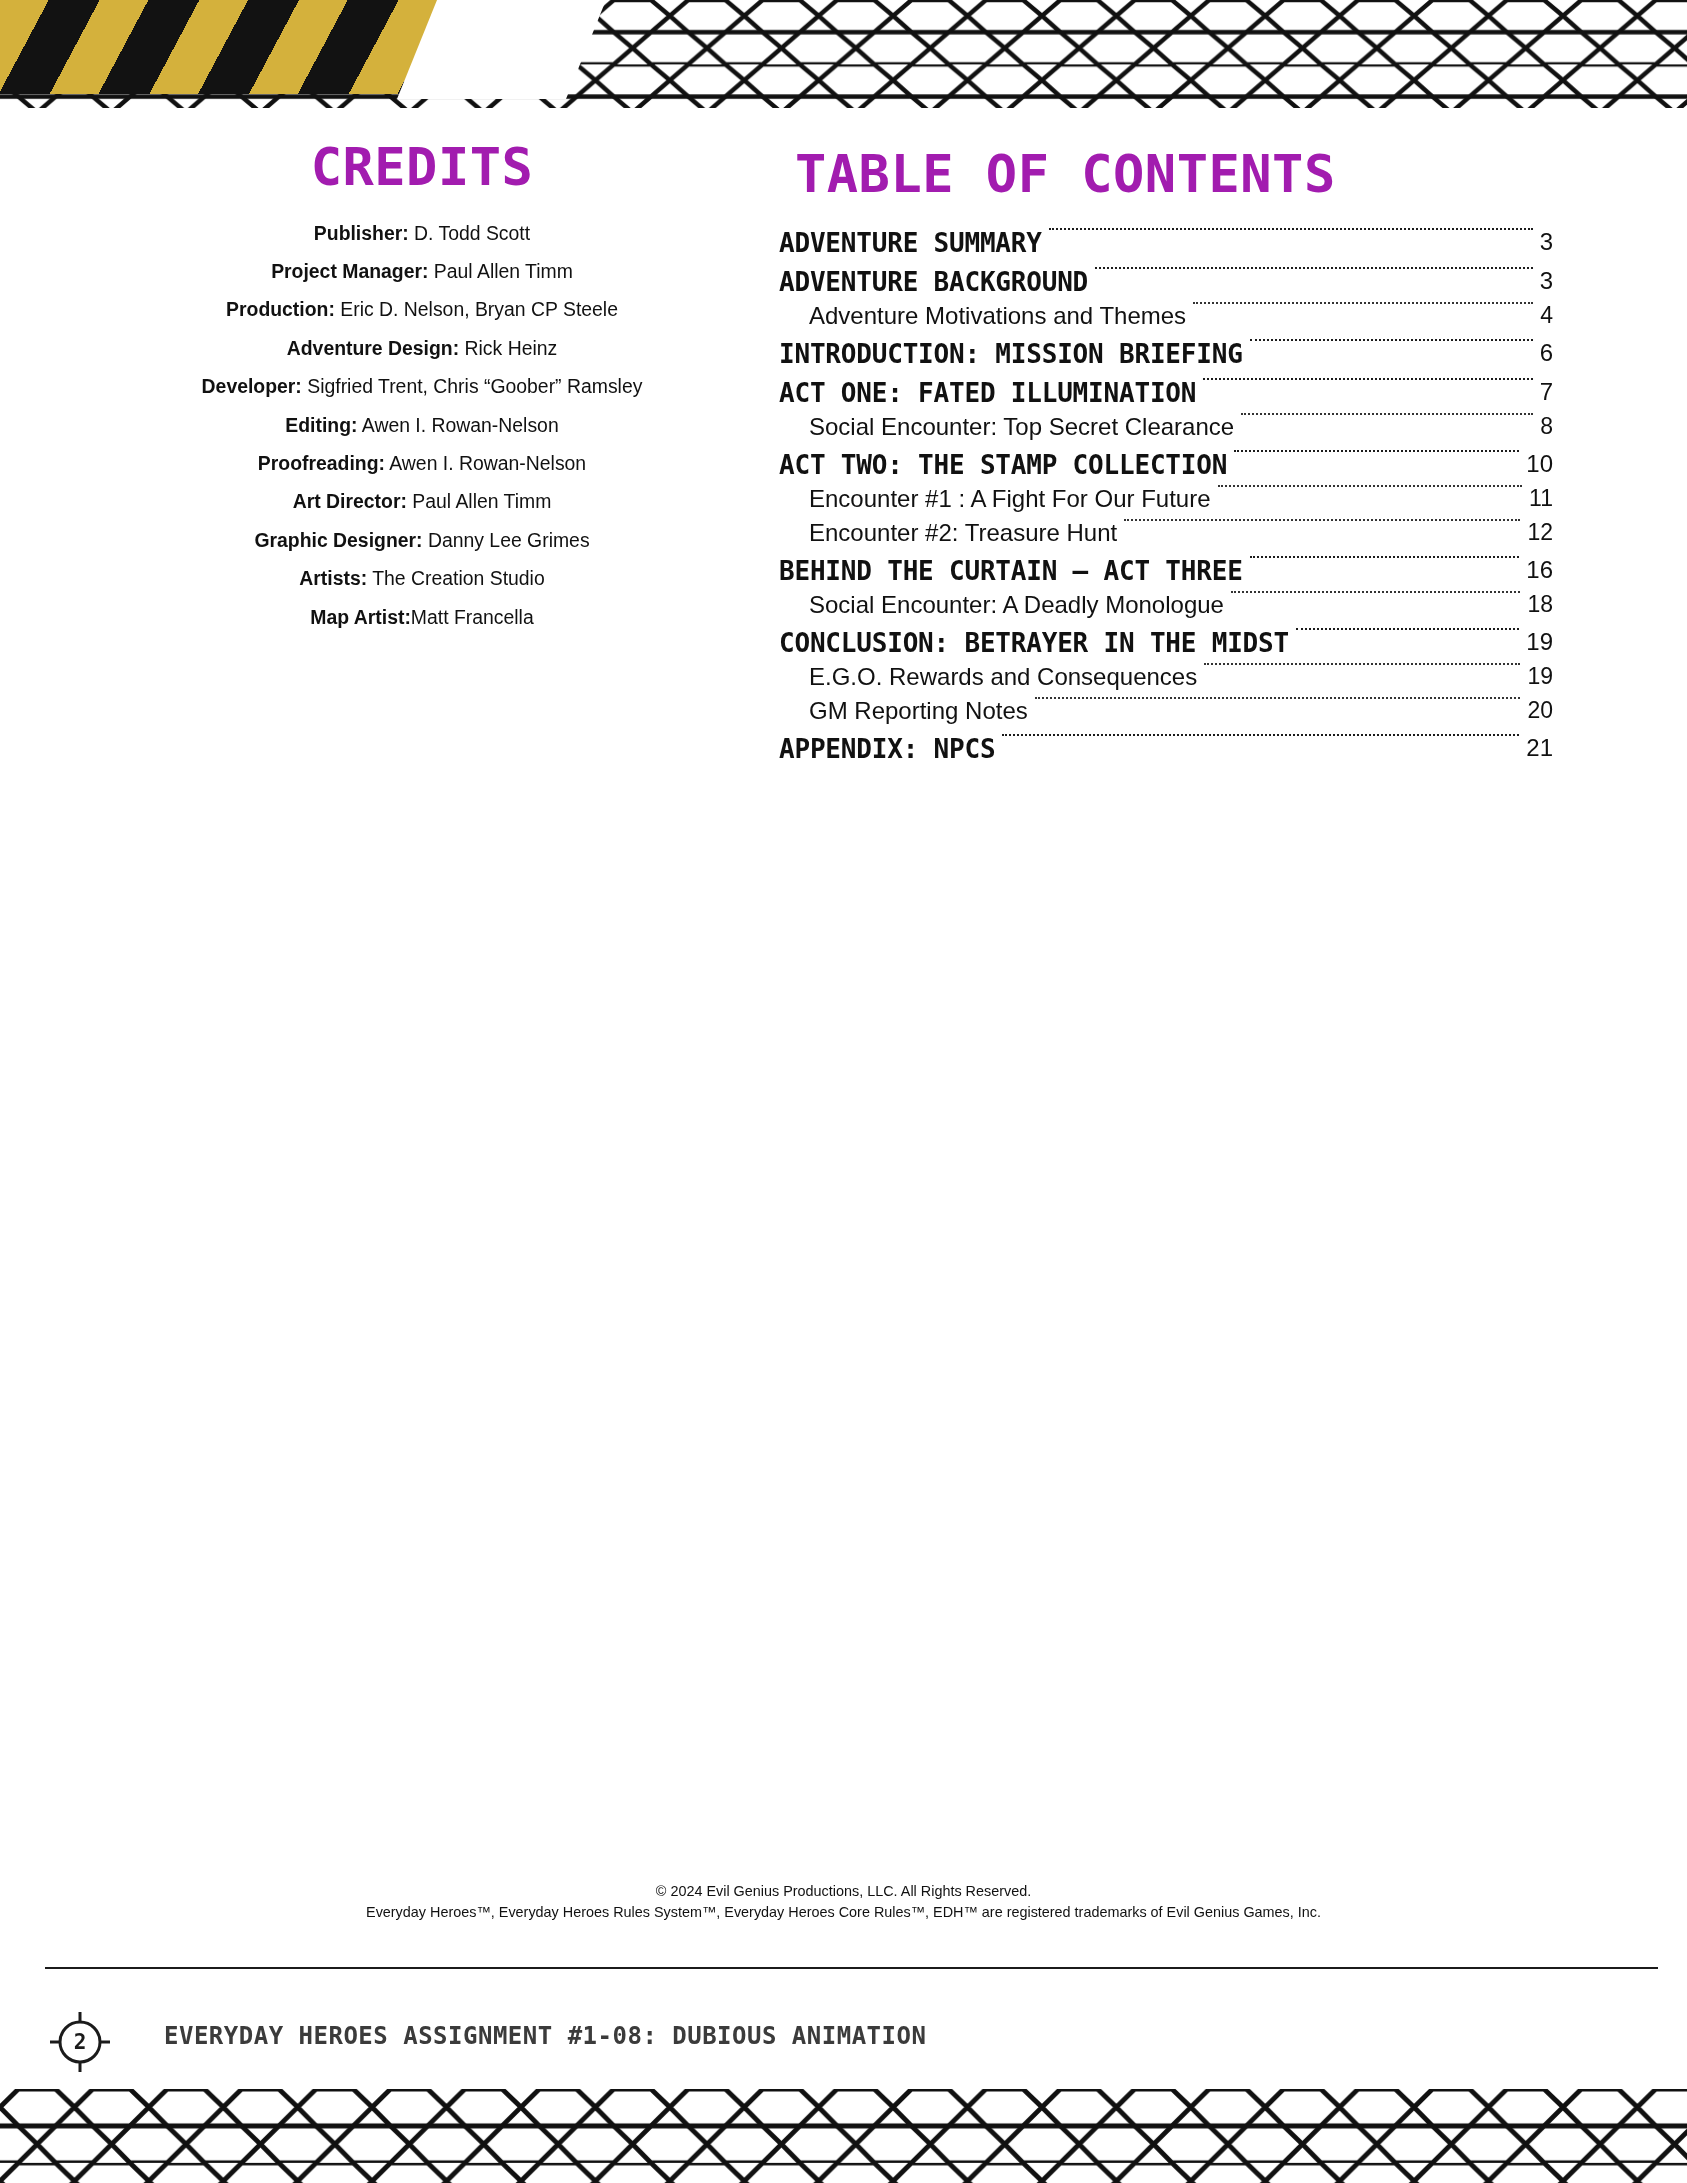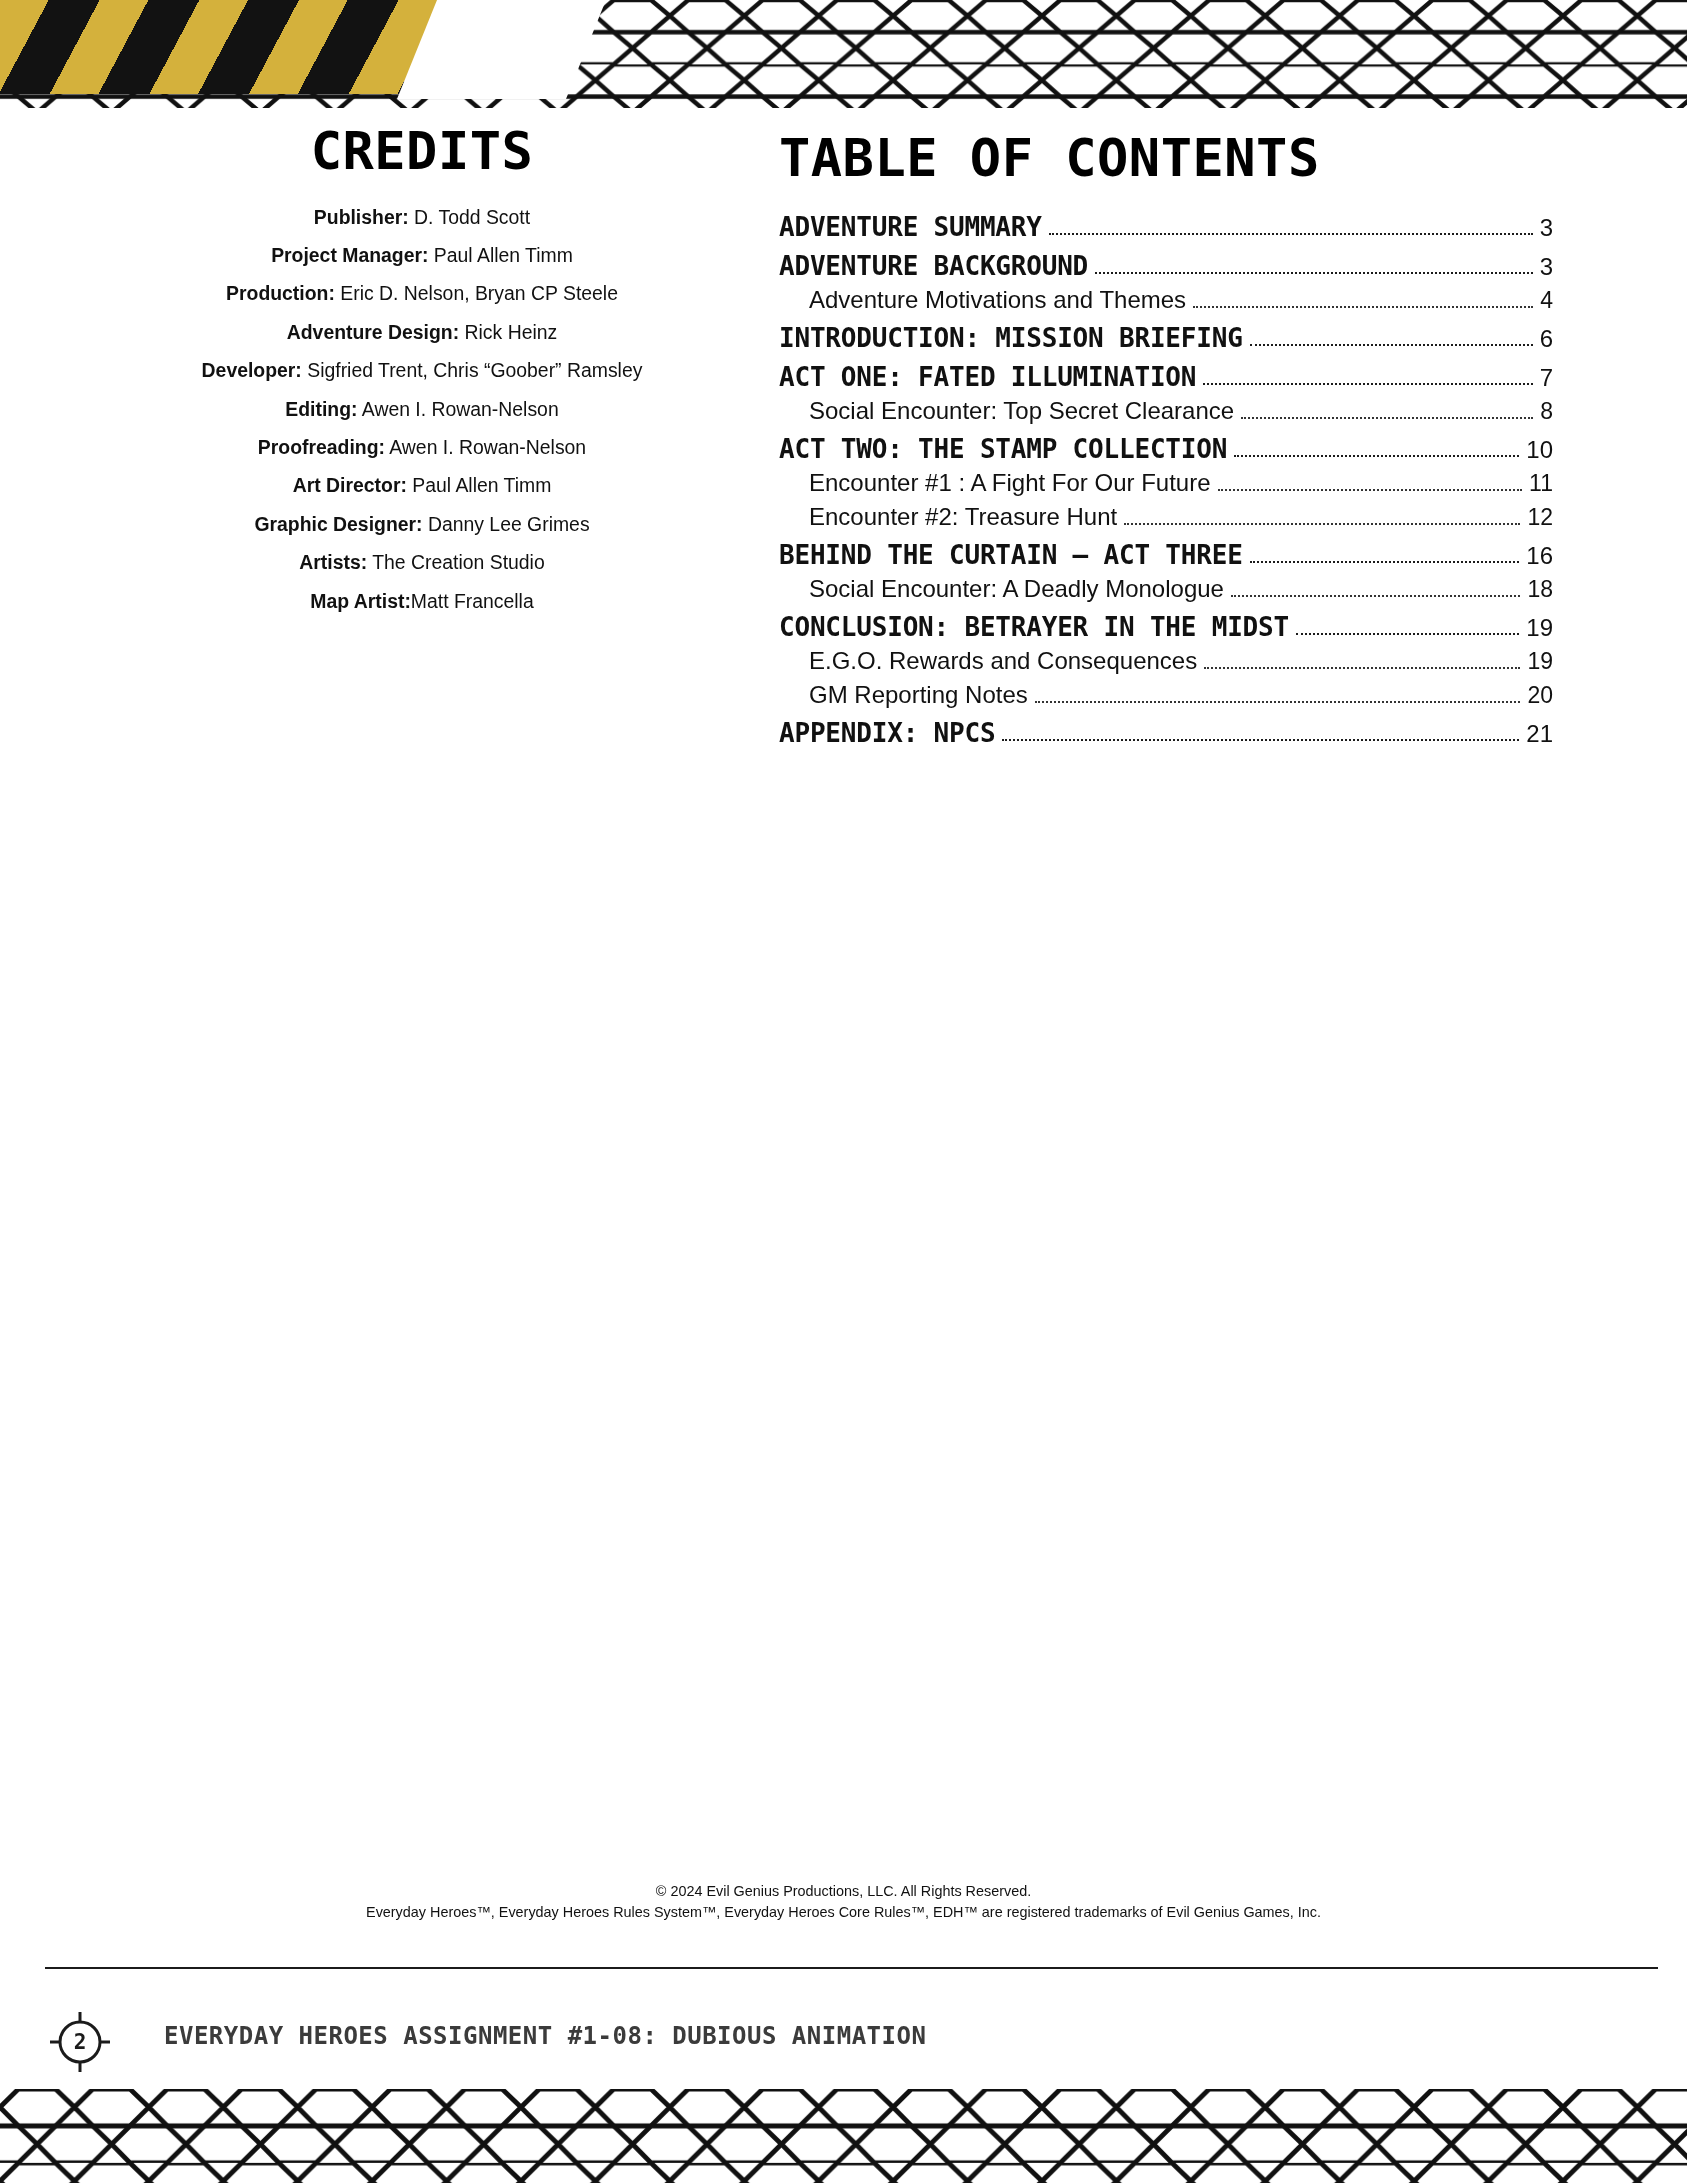--- a/index.html
+++ b/index.html
@@ -83,22 +83,22 @@
     width: 640px;
   }
   .col-right {
     position: absolute;
     left: 779px;
     top: 7px;
     width: 794px;
   }
 
   h1.section-head {
-    margin: 0;
-    color: #000000;
+    margin: 16px;
+    color: #a21caf;
     font-family: "DejaVu Sans Mono", monospace;
     font-weight: bold;
     font-size: 52px;
     letter-spacing: 0.5px;
     line-height: 1.05;
     text-align: center;
   }
   h1.toc-head {
     text-align: left;
     font-size: 52px;
@@ -124,21 +124,21 @@
   .credits-list .names {
     font-weight: normal;
   }
 
   
   .toc {
     margin-top: 26px;
   }
   .toc-row {
     display: flex;
-    align-items: flex-end;
+    align-items: flex-start;
     margin-bottom: 8px;
     width: 774px;
   }
   .toc-row .label {
     white-space: nowrap;
   }
   .toc-row .leader {
     flex: 1 1 auto;
     border-bottom: 2.5px dotted #1b1b1b;
     margin: 0 7px 7px 7px;

